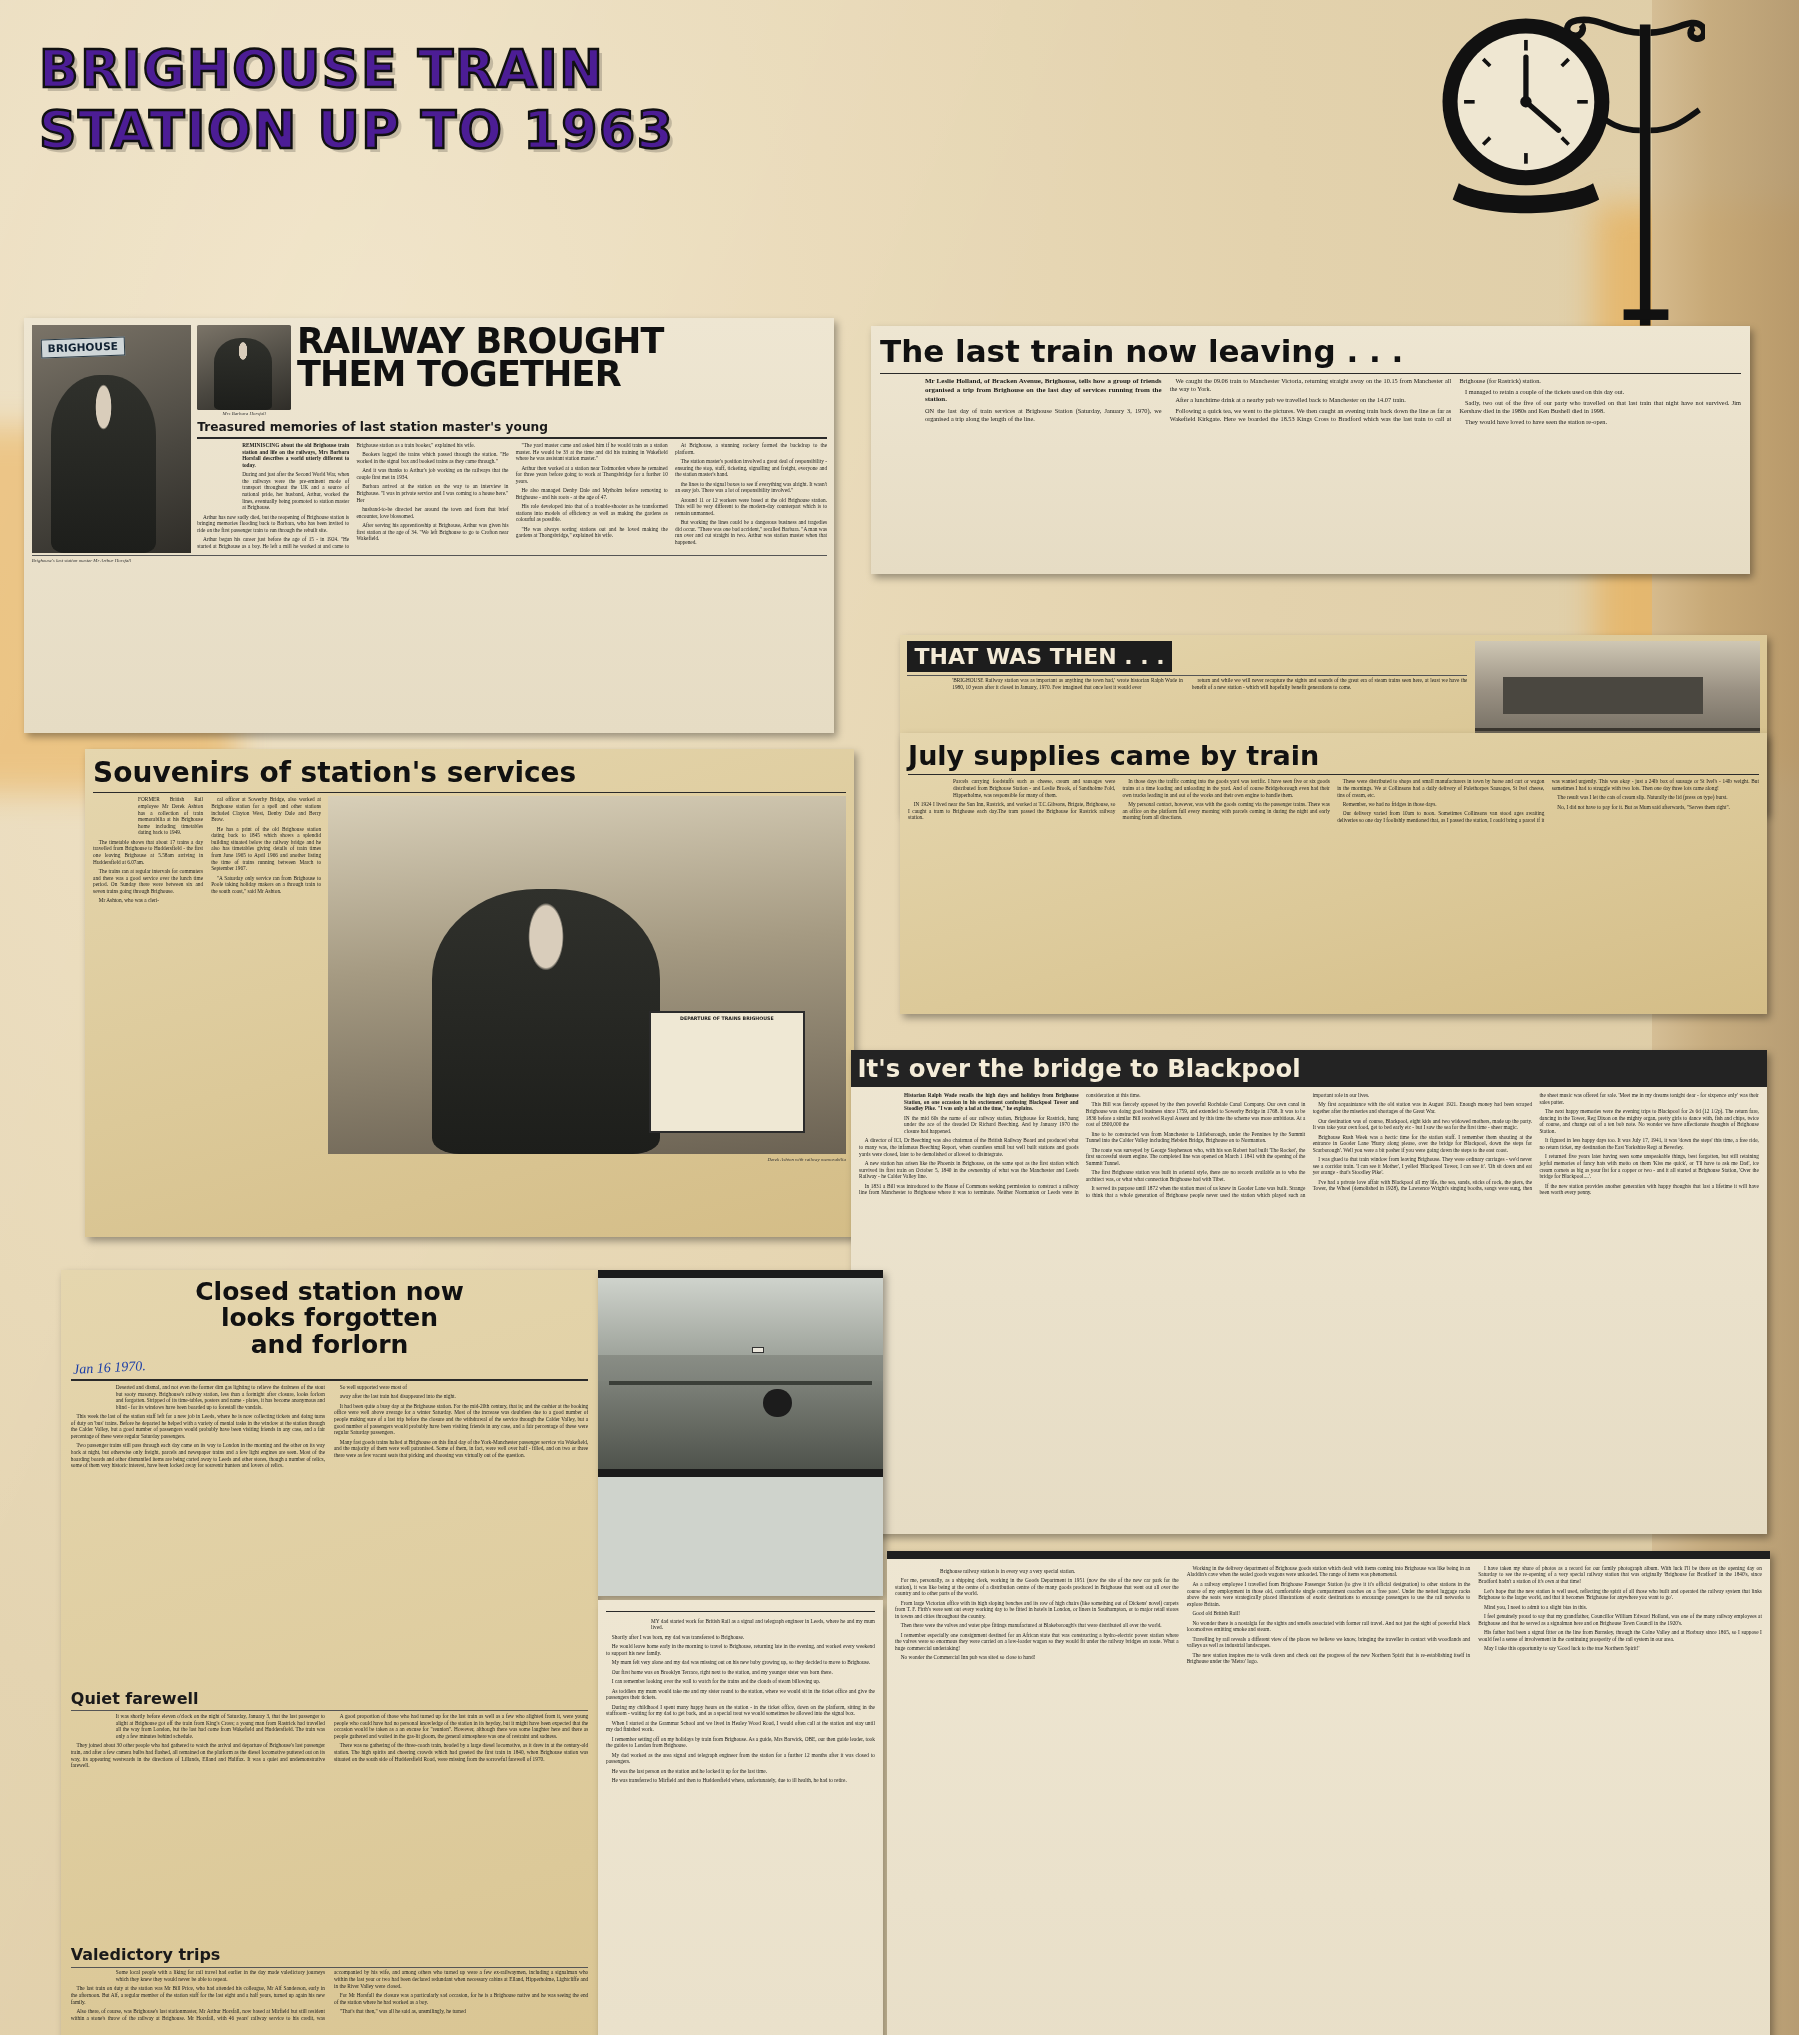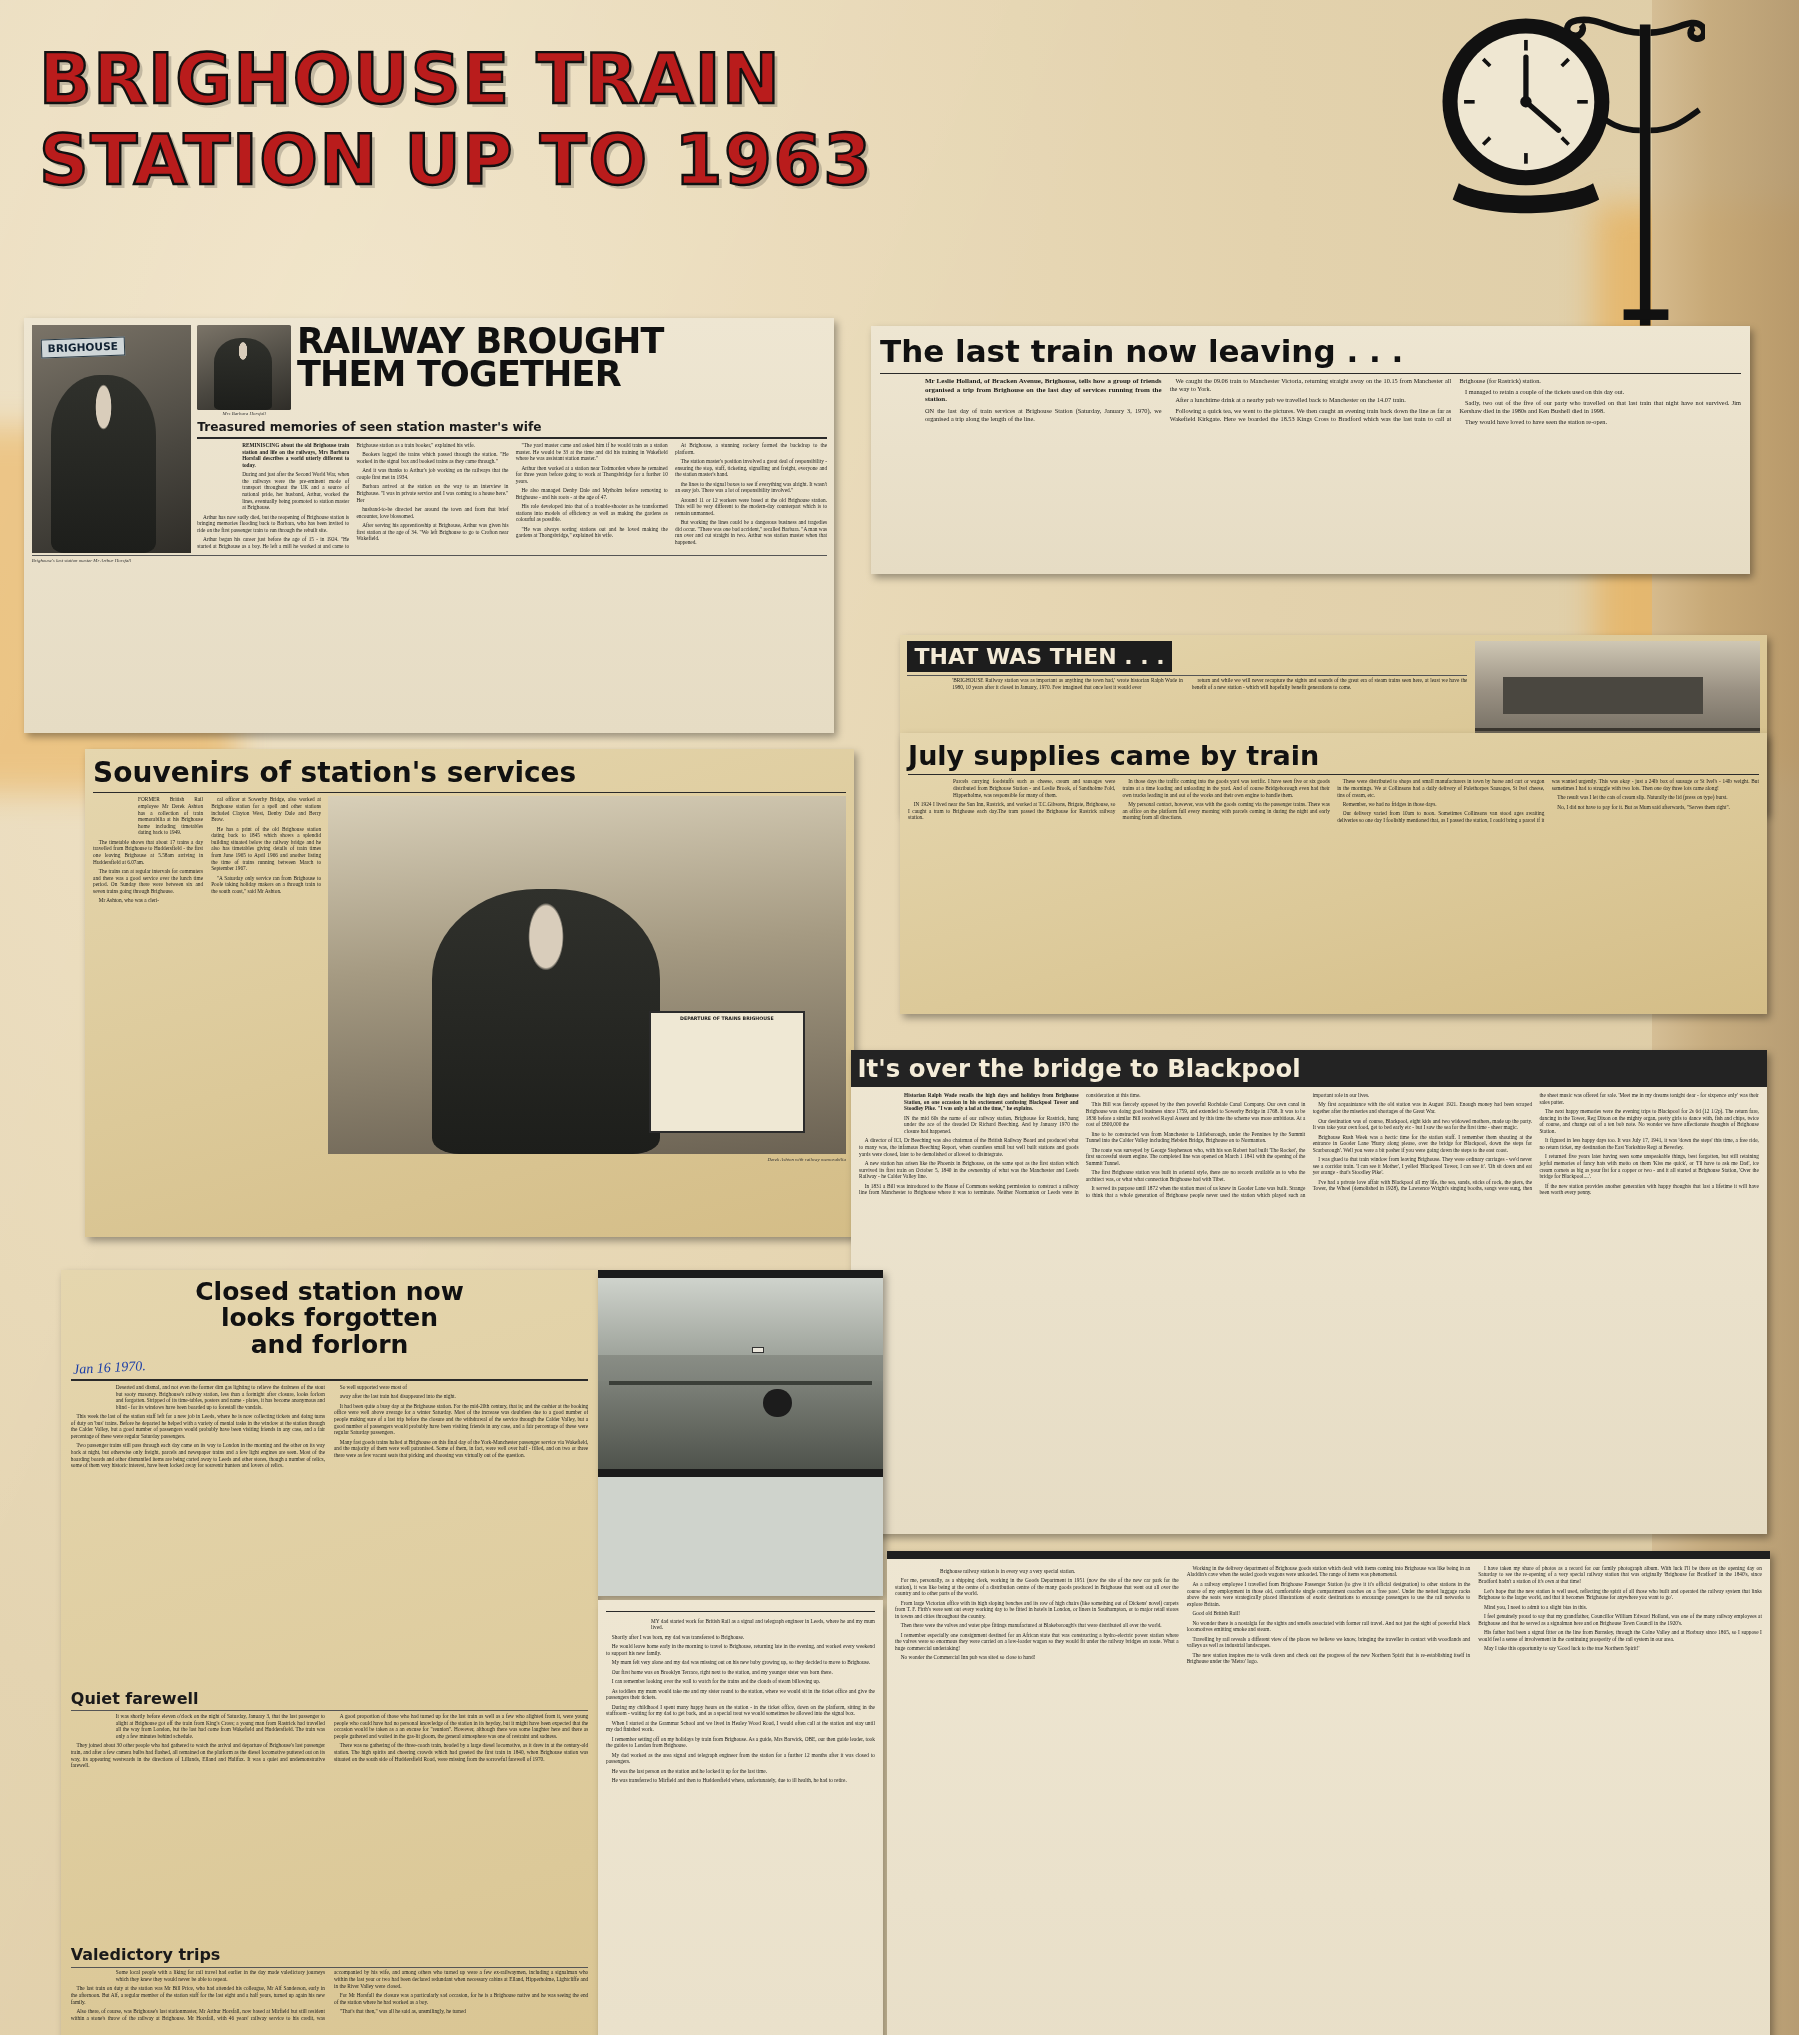--- a/index.html
+++ b/index.html
@@ -33,23 +33,23 @@
   .bg-ochre-l{left:-49px;top:427px;width:285px;height:366px;}
   .bg-ochre-r{right:-24.4px;top:204px;width:228px;height:570px;}
 
   
   #title-block{
     position:absolute;left:39px;top:39px;width:1180px;
   }
   .title-line{
     font-family:"DejaVu Sans", sans-serif;
     font-weight:bold;
-    font-size:69px;
+    font-size:52px;
     letter-spacing:1.6px;
-    color:#b91c1c;
+    color:#4c1d95;
     -webkit-text-stroke:2.4px #111;
     text-shadow:4.1px 3.7px 0 rgba(0,0,0,0.18);
     line-height:1.18;
     white-space:nowrap;
   }
 
   
   #clock-sign{position:absolute;right:94px;top:8.1px;width:350px;height:326px;}
 
   
@@ -232,21 +232,21 @@
             <div class="photo" style="height:85px;border-radius:1.6px;">
               <div class="silhouette-person" style="left:18%;width:62%;height:84%;"></div>
             </div>
             <div class="cap" style="text-align:center;margin-top:1.6px;">Mrs Barbara Horsfall</div>
           </div>
           <div style="flex:1;">
             <div class="hl" id="rt-head">RAILWAY BROUGHT</div>
             <div class="hl" id="rt-head2" style="font-size:35px;line-height:.97;letter-spacing:-0.8px;font-family:'DejaVu Sans',sans-serif;font-weight:bold;">THEM TOGETHER</div>
           </div>
         </div>
-        <div id="rt-sub">Treasured memories of seen station master's wife</div>
+        <div id="rt-sub">Treasured memories of last station master's young</div>
         <div class="rule"></div>
         <div class="body small cols4" style="height:109px;overflow:hidden;">
           <p style="font-weight:bold;">REMINISCING about the old Brighouse train station and life on the railways, Mrs Barbara Horsfall describes a world utterly different to today.</p>
           <div id="rt-body">
               <p>During and just after the Second World War, when the railways were the pre-eminent mode of transport throughout the UK and a source of national pride, her husband, Arthur, worked the lines, eventually being promoted to station master at Brighouse.</p>
               <p>Arthur has now sadly died, but the reopening of Brighouse station is bringing memories flooding back to Barbara, who has been invited to ride on the first passenger train to run through the rebuilt site.</p>
               <p>Arthur began his career just before the age of 15 - in 1924. "He started at Brighouse as a boy. He left a mill he worked at and came to Brighouse station as a train booker," explained his wife.</p>
               <p>Bookers logged the trains which passed through the station. "He worked in the signal box and booked trains as they came through."</p>
               <p>And it was thanks to Arthur's job working on the railways that the couple first met in 1934.</p>
               <p>Barbara arrived at the station on the way to an interview in Brighouse. "I was in private service and I was coming to a house here." Her</p>

